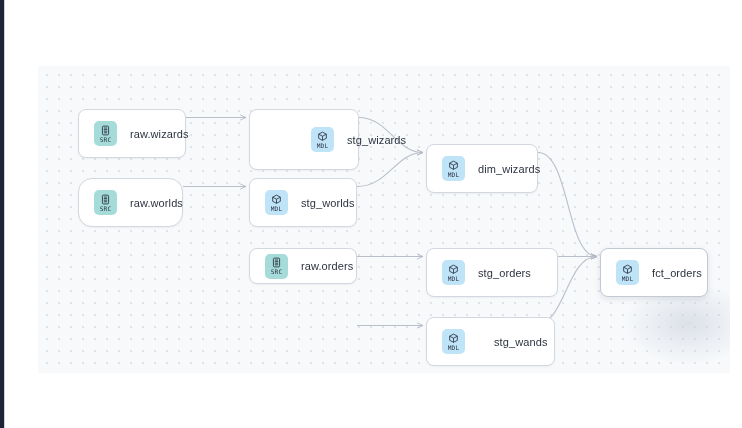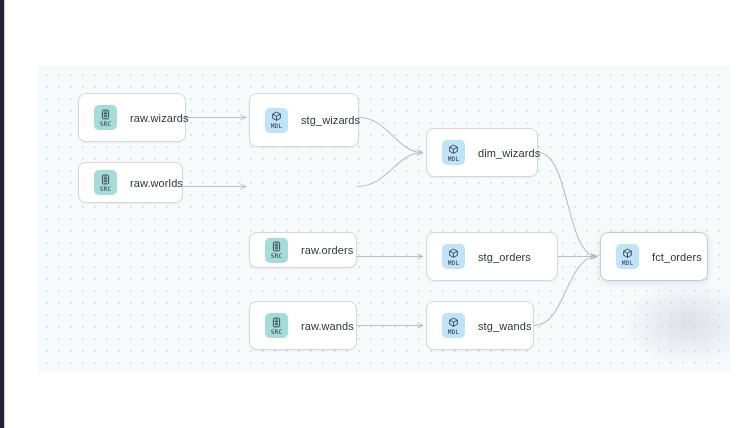--- a/index.html
+++ b/index.html
@@ -71,20 +71,21 @@
   
   .node {
     position: absolute;
     box-sizing: border-box;
     background: #ffffff;
     border: 1px solid #d3d8e0;
     border-radius: 8px;
     display: flex;
     align-items: center;
     box-shadow: 0 1px 2px rgba(20,28,48,0.05);
+    margin-top: 16px;
   }
   .node.terminal {
     border-color: #c4cad4;
     box-shadow: 0 2px 6px rgba(20,28,48,0.10);
   }
 
   .badge {
     width: 23px;
     height: 25px;
     margin-left: 15px;
@@ -167,21 +168,21 @@
         <line x1="5.6" y1="4.4" x2="10.4" y2="4.4"></line>
         <line x1="5.6" y1="6.7" x2="10.4" y2="6.7"></line>
         <line x1="5.6" y1="9.0" x2="10.4" y2="9.0"></line>
         <line x1="5.6" y1="11.3" x2="10.4" y2="11.3"></line>
       </svg>
       <span class="badge-text">SRC</span>
     </div>
     <span class="node-label">raw.wizards</span>
   </div>
 
-  <div class="node" style="left:40px; top:96px; width:105px; height:41px;">
+  <div class="node" style="left:40px; top:96px; width:105px; height:49px;border-radius:14px;">
     <div class="badge src">
       <svg viewBox="0 0 16 16" fill="none" stroke="#2c3545" stroke-width="1.3">
         <rect x="3.5" y="1.6" width="9" height="12.8" rx="1.6"></rect>
         <line x1="5.6" y1="4.4" x2="10.4" y2="4.4"></line>
         <line x1="5.6" y1="6.7" x2="10.4" y2="6.7"></line>
         <line x1="5.6" y1="9.0" x2="10.4" y2="9.0"></line>
         <line x1="5.6" y1="11.3" x2="10.4" y2="11.3"></line>
       </svg>
       <span class="badge-text">SRC</span>
     </div>
@@ -195,60 +196,58 @@
         <line x1="5.6" y1="4.4" x2="10.4" y2="4.4"></line>
         <line x1="5.6" y1="6.7" x2="10.4" y2="6.7"></line>
         <line x1="5.6" y1="9.0" x2="10.4" y2="9.0"></line>
         <line x1="5.6" y1="11.3" x2="10.4" y2="11.3"></line>
       </svg>
       <span class="badge-text">SRC</span>
     </div>
     <span class="node-label">raw.orders</span>
   </div>
 
-  <div class="node" style="left:211px; top:235px; width:108px; height:49px;">
-    <div class="badge src">
-      <svg viewBox="0 0 16 16" fill="none" stroke="#2c3545" stroke-width="1.3">
-        <rect x="3.5" y="1.6" width="9" height="12.8" rx="1.6"></rect>
-        <line x1="5.6" y1="4.4" x2="10.4" y2="4.4"></line>
-        <line x1="5.6" y1="6.7" x2="10.4" y2="6.7"></line>
-        <line x1="5.6" y1="9.0" x2="10.4" y2="9.0"></line>
-        <line x1="5.6" y1="11.3" x2="10.4" y2="11.3"></line>
-      </svg>
-      <span class="badge-text">SRC</span>
-    </div>
-    <span class="node-label">raw.wands</span>
-  </div>
-
-  <div class="node" style="left:211px; top:27px; width:110px; height:54px;">
+
+  <div class="node" style="left:211px; top:27px; width:110px; height:61px;padding-left:46px;">
     <div class="badge mdl">
       <svg viewBox="0 0 16 16" fill="none" stroke="#2c3545" stroke-width="1.25" stroke-linejoin="round">
         <path d="M8 1.6 L13.6 4.6 L13.6 10.6 L8 13.6 L2.4 10.6 L2.4 4.6 Z"></path>
         <path d="M2.4 4.6 L8 7.6 L13.6 4.6"></path>
         <path d="M8 7.6 L8 13.6"></path>
       </svg>
       <span class="badge-text">MDL</span>
     </div>
     <span class="node-label">stg_wizards</span>
   </div>
 
+  <div class="node" style="left:211px; top:96px; width:108px; height:49px;">
+    <div class="badge mdl">
+      <svg viewBox="0 0 16 16" fill="none" stroke="#2c3545" stroke-width="1.25" stroke-linejoin="round">
+        <path d="M8 1.6 L13.6 4.6 L13.6 10.6 L8 13.6 L2.4 10.6 L2.4 4.6 Z"></path>
+        <path d="M2.4 4.6 L8 7.6 L13.6 4.6"></path>
+        <path d="M8 7.6 L8 13.6"></path>
+      </svg>
+      <span class="badge-text">MDL</span>
+    </div>
+    <span class="node-label">stg_worlds</span>
+  </div>
 
   <div class="node" style="left:388px; top:166px; width:132px; height:49px;">
     <div class="badge mdl">
       <svg viewBox="0 0 16 16" fill="none" stroke="#2c3545" stroke-width="1.25" stroke-linejoin="round">
         <path d="M8 1.6 L13.6 4.6 L13.6 10.6 L8 13.6 L2.4 10.6 L2.4 4.6 Z"></path>
         <path d="M2.4 4.6 L8 7.6 L13.6 4.6"></path>
         <path d="M8 7.6 L8 13.6"></path>
       </svg>
       <span class="badge-text">MDL</span>
     </div>
     <span class="node-label">stg_orders</span>
   </div>
 
-  <div class="node" style="left:388px; top:235px; width:108px; height:49px;">
+  <div class="node" style="left:388px; top:235px; width:129px; height:49px;gap:16px;">
     <div class="badge mdl">
       <svg viewBox="0 0 16 16" fill="none" stroke="#2c3545" stroke-width="1.25" stroke-linejoin="round">
         <path d="M8 1.6 L13.6 4.6 L13.6 10.6 L8 13.6 L2.4 10.6 L2.4 4.6 Z"></path>
         <path d="M2.4 4.6 L8 7.6 L13.6 4.6"></path>
         <path d="M8 7.6 L8 13.6"></path>
       </svg>
       <span class="badge-text">MDL</span>
     </div>
     <span class="node-label">stg_wands</span>
   </div>

